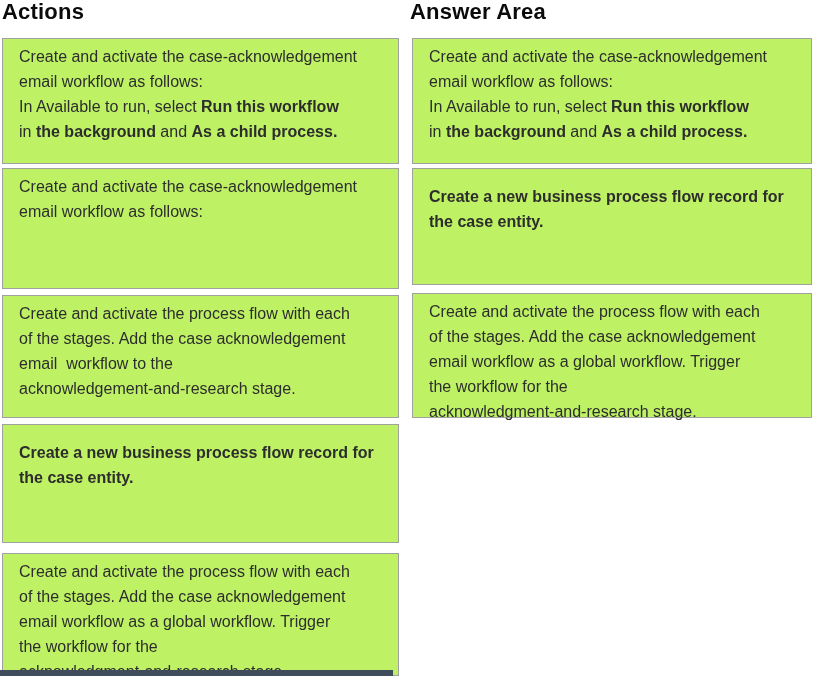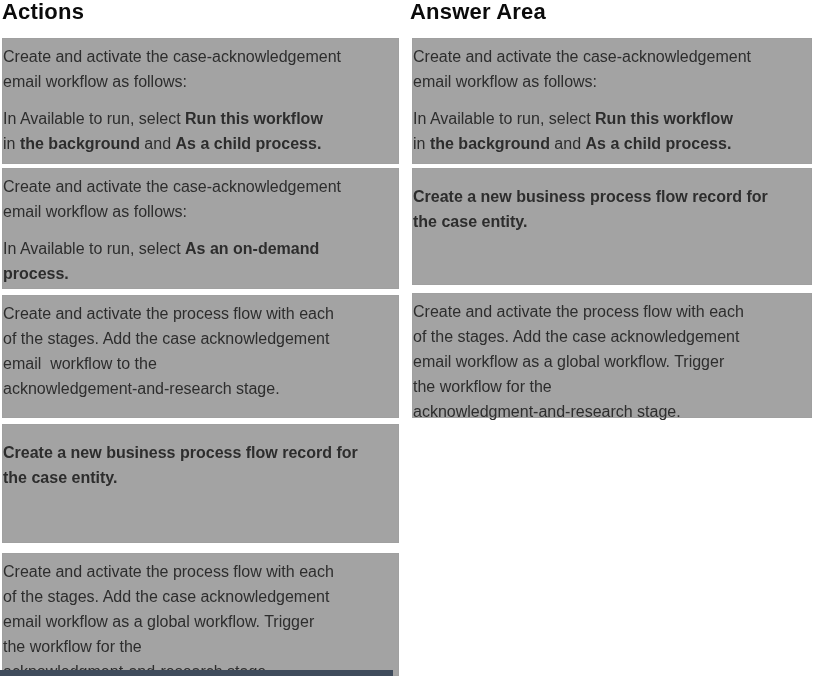--- a/index.html
+++ b/index.html
@@ -8,29 +8,29 @@
     background:#ffffff;
     font-family:"Liberation Sans","DejaVu Sans",sans-serif;
     color:#2d2d2d;
   }
   .col-header{
     position:absolute;top:-2px;
     font-size:22px;font-weight:700;color:#0b0b0b;
     line-height:28px;letter-spacing:0.2px;
   }
   .card{
-    position:absolute;background:#a3a3a3;
+    position:absolute;background:#bef264;
     border:1px solid #a0a0a0;
     box-sizing:border-box;
-    padding:5px 0;
+    padding:5px 16px;
     font-size:16px;line-height:25px;
   }
   .card.pad-top{padding-top:15px;font-weight:bold;}
   .para{margin:0;white-space:pre-wrap;}
-  .para + .para{margin-top:12px;}
+  .para + .para{margin-top:0;}
   .b{font-weight:700;}
   .clipped-bar{
     position:absolute;left:0;top:670px;width:393px;height:6px;
     background:#3f4c5c;
   }
 </style>
 </head>
 <body>
 
 <div class="col-header" style="left:2px;">Actions</div>
@@ -42,22 +42,20 @@
 email workflow as follows:</span></p>
       <p class="para"><span>In Available to run, select </span><span class="b">Run this workflow</span><span>
 in </span><span class="b">the background</span><span> and </span><span class="b">As a child process.</span></p>
     </div>
 </div>
 
 <div class="card" style="left:2px;top:168px;width:397px;height:121px">
   <div class="card-text">
       <p class="para"><span>Create and activate the case-acknowledgement
 email workflow as follows:</span></p>
-      <p class="para"><span>In Available to run, select </span><span class="b">As an on-demand
-process.</span></p>
     </div>
 </div>
 
 <div class="card" style="left:2px;top:295px;width:397px;height:123px">
   <div class="card-text">
       <p class="para"><span>Create and activate the process flow with each
 of the stages. Add the case acknowledgement
 email  workflow to the
 acknowledgement-and-research stage.</span></p>
     </div>

